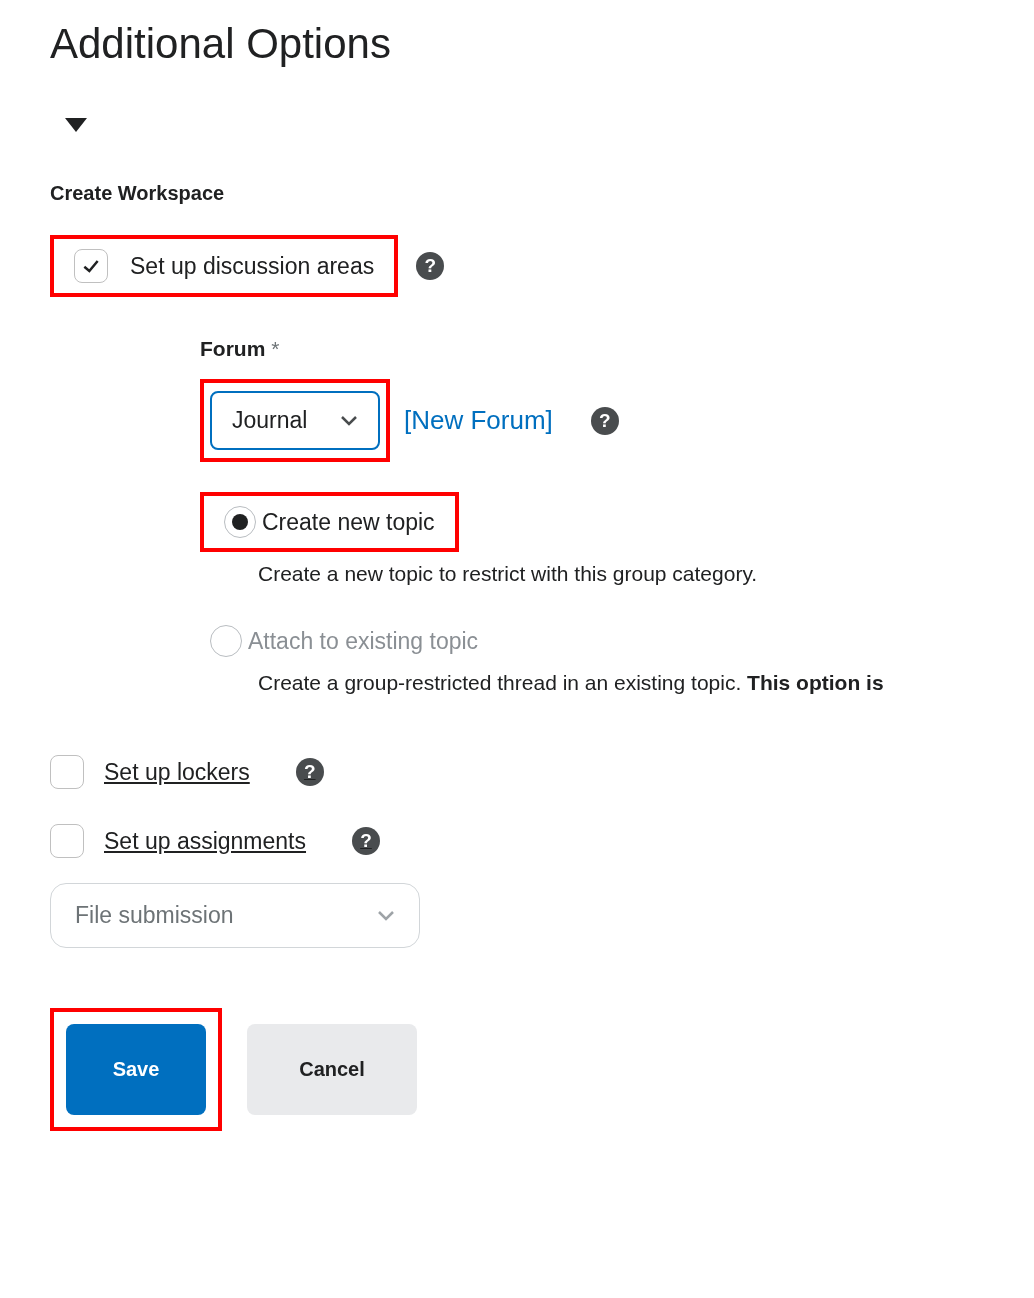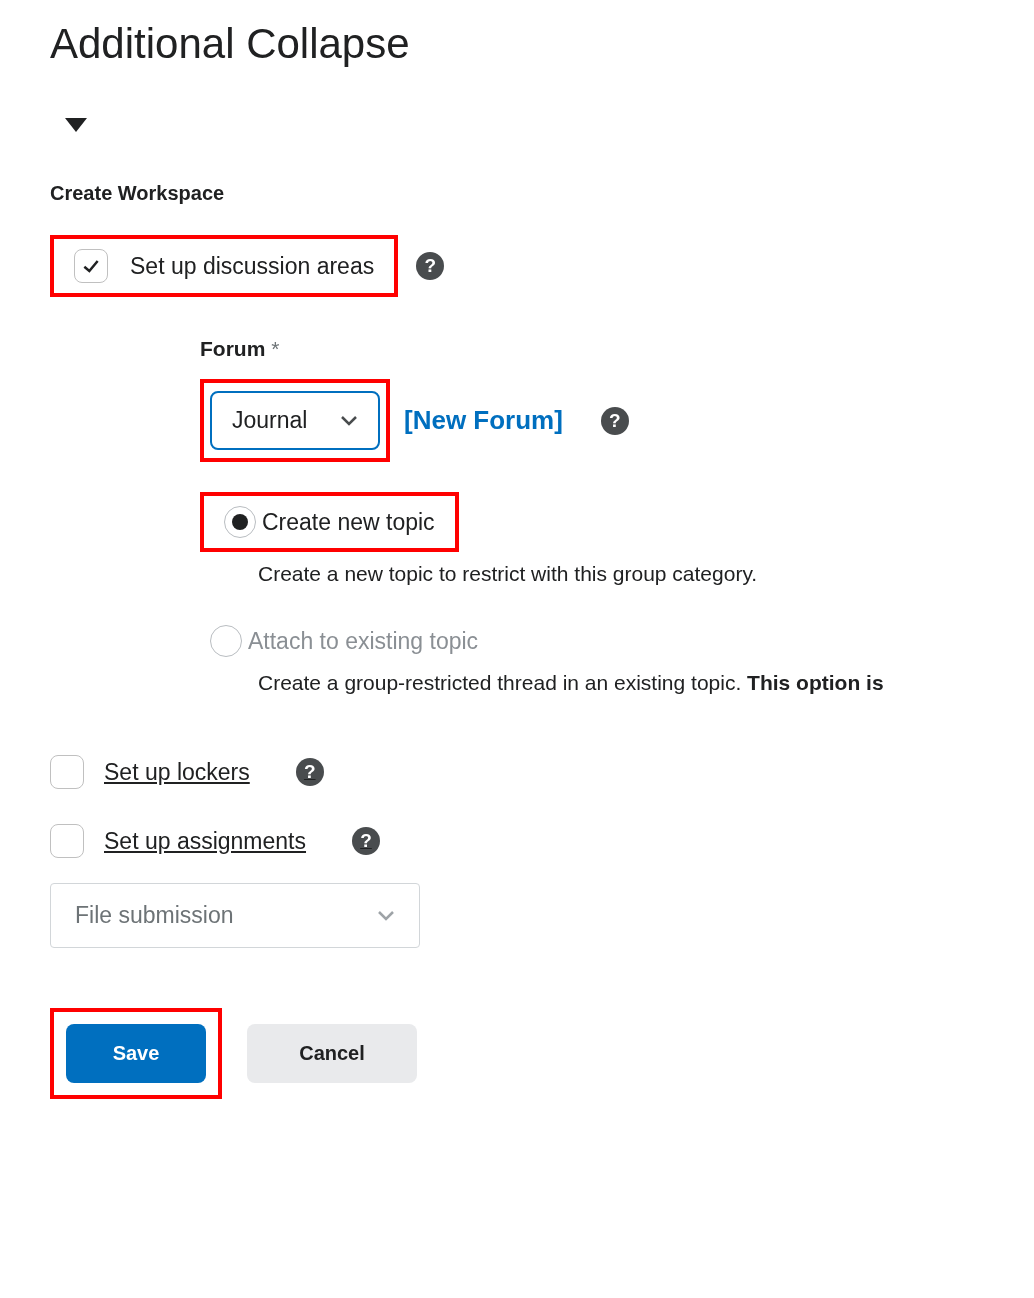--- a/index.html
+++ b/index.html
@@ -105,39 +105,38 @@
       gap: 30px;
       font-size: 23px;
       color: #202122;
       background: #fff;
       cursor: pointer;
       min-width: 170px;
       justify-content: space-between;
     }
     .dropdown-plain {
       border: 1.5px solid #d2d6d9;
-      border-radius: 4px;
+      border-radius: 16px;
       padding: 18px 24px;
       display: inline-flex;
       align-items: center;
       gap: 30px;
       font-size: 23px;
       color: #6d7376;
       background: #fff;
       cursor: pointer;
       width: 370px;
       justify-content: space-between;
     }
     .chev-small svg { display:block; }
 
     .new-forum-link {
       color: #006fbf;
       font-size: 26px;
       cursor: pointer;
-      font-weight: bold;
     }
 
     .radio-row {
       display: flex;
       align-items: center;
       gap: 6px;
       padding: 4px 10px;
     }
     .radio {
       width: 32px; height: 32px;
@@ -165,21 +164,21 @@
     }
     .radio-desc .bold { font-weight: 700; }
 
     .button-row {
       display: flex;
       align-items: center;
       gap: 25px;
       margin-top: 40px;
     }
     .btn {
-      padding: 18px 40px;
+      padding: 34px 40px;
       border-radius: 8px;
       font-size: 20px;
       font-weight: 700;
       cursor: pointer;
       border: none;
       display: inline-flex;
       align-items: center;
       justify-content: center;
     }
     .btn-primary { background: #006fbf; color: #fff; min-width: 140px; }
@@ -197,21 +196,21 @@
     }
     .redbox-radio {
       border: 4px solid #f00;
       padding: 6px 10px;
       display: inline-flex;
     }
   </style>
 </head>
 <body>
 
-<h1 class="page-title">Additional Collapse</h1>
+<h1 class="page-title">Additional Options</h1>
 
 <div class="collapse-row">
   <span class="chevron">
     <svg width="22" height="14" viewBox="0 0 22 14">
         <polygon points="0,0 22,0 11,14" fill="#202122"></polygon>
       </svg>
   </span>
 </div>
 
 <div class="section-label">Create Workspace</div>

